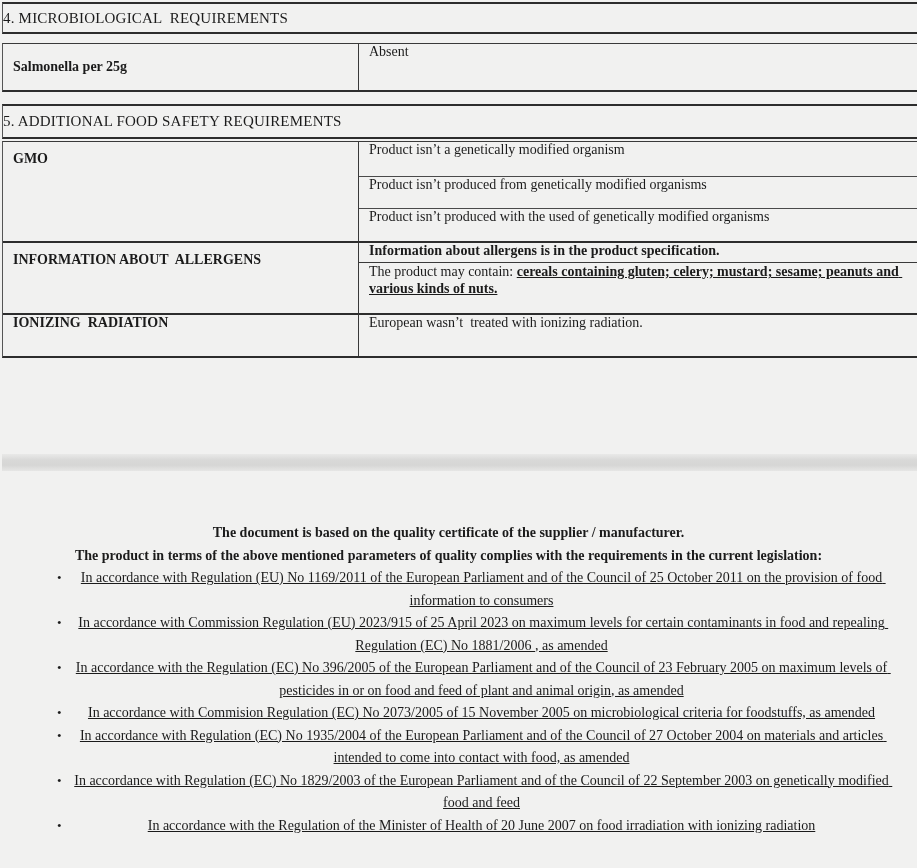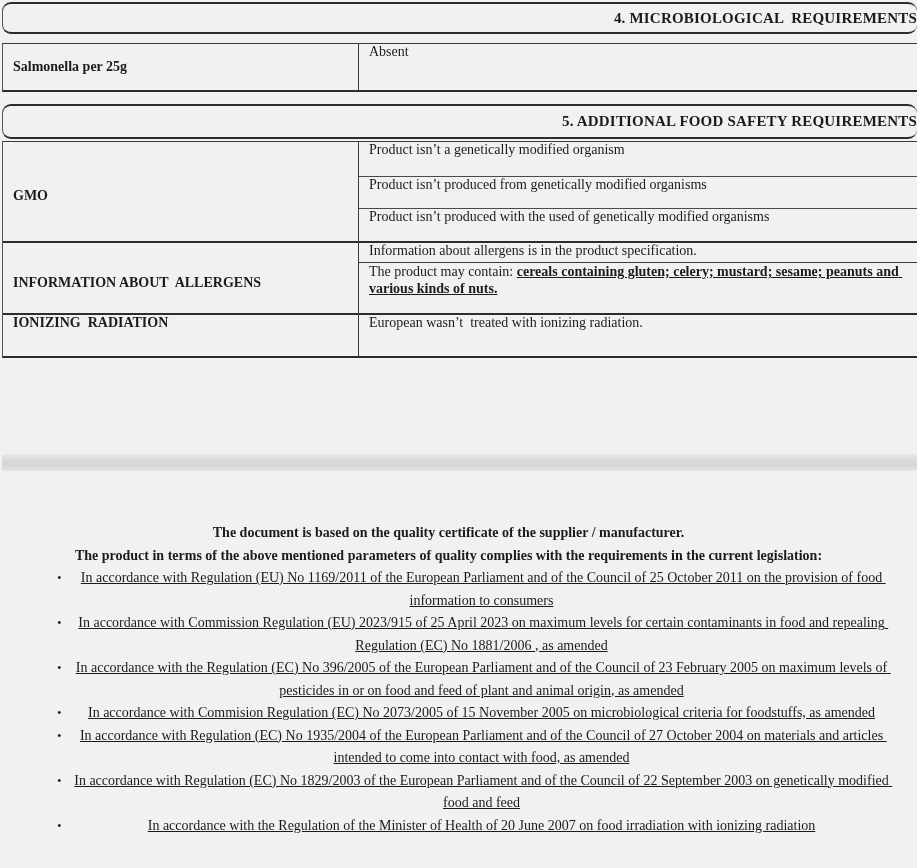--- a/index.html
+++ b/index.html
@@ -12,24 +12,23 @@
   }
   .doc{padding:2px 0 0 2px;}
   .pre{white-space:pre-wrap;}
 
   
   .sec-hdr{
     border-top:2px solid #2d2d2d;
     border-bottom:2px solid #2d2d2d;
     border-left:1px solid #555;
     height:28px;
-    display:flex;align-items:center;justify-content:flex-end;
-    font-weight:bold;font-size:15px;
+    display:flex;align-items:center;justify-content:flex-start;
+    font-weight:normal;font-size:15px;
     letter-spacing:.2px;
-    border-radius:9px;
   }
   .hdr4{margin-bottom:9px;}
   .hdr5{margin-top:12px;height:31px;}
 
   
   .grid{
     display:grid;
     grid-template-columns:356px 1fr;
     border-left:1px solid #555;
   }
@@ -45,34 +44,34 @@
   .cell{
     font-size:14px;
     display:flex;align-items:flex-start;
     padding:0 10px;
     min-height:0;
   }
   .lbl{
     grid-column:1;
     font-weight:bold;
     border-right:1.5px solid #3a3a3a;
-    align-items:center;
+    align-items:flex-start;
     padding-top:9px;
   }
   .val{grid-column:2;}
 
   
   .row-sal{height:46px;}
   .row-sal.lbl{align-items:center;padding-top:0;}
 
   
   .r-gmo1{height:34px;}
   .r-gmo2{height:31px;border-top:1.2px solid #4a4a4a;}
   .r-gmo3{height:32px;border-top:1.2px solid #4a4a4a;}
-  .r-alg1{height:19px;}
+  .r-alg1{height:19px;font-weight:bold;}
   .r-alg2{
     height:50px;
     border-top:1.5px solid #3a3a3a;
     display:block;
     padding-top:0;
     line-height:17px;
   }
   .r-ion{height:41px;}
   .bt-group{border-top:2px solid #2d2d2d;}
   .lbl-ion{align-items:flex-start;padding-top:0;}

